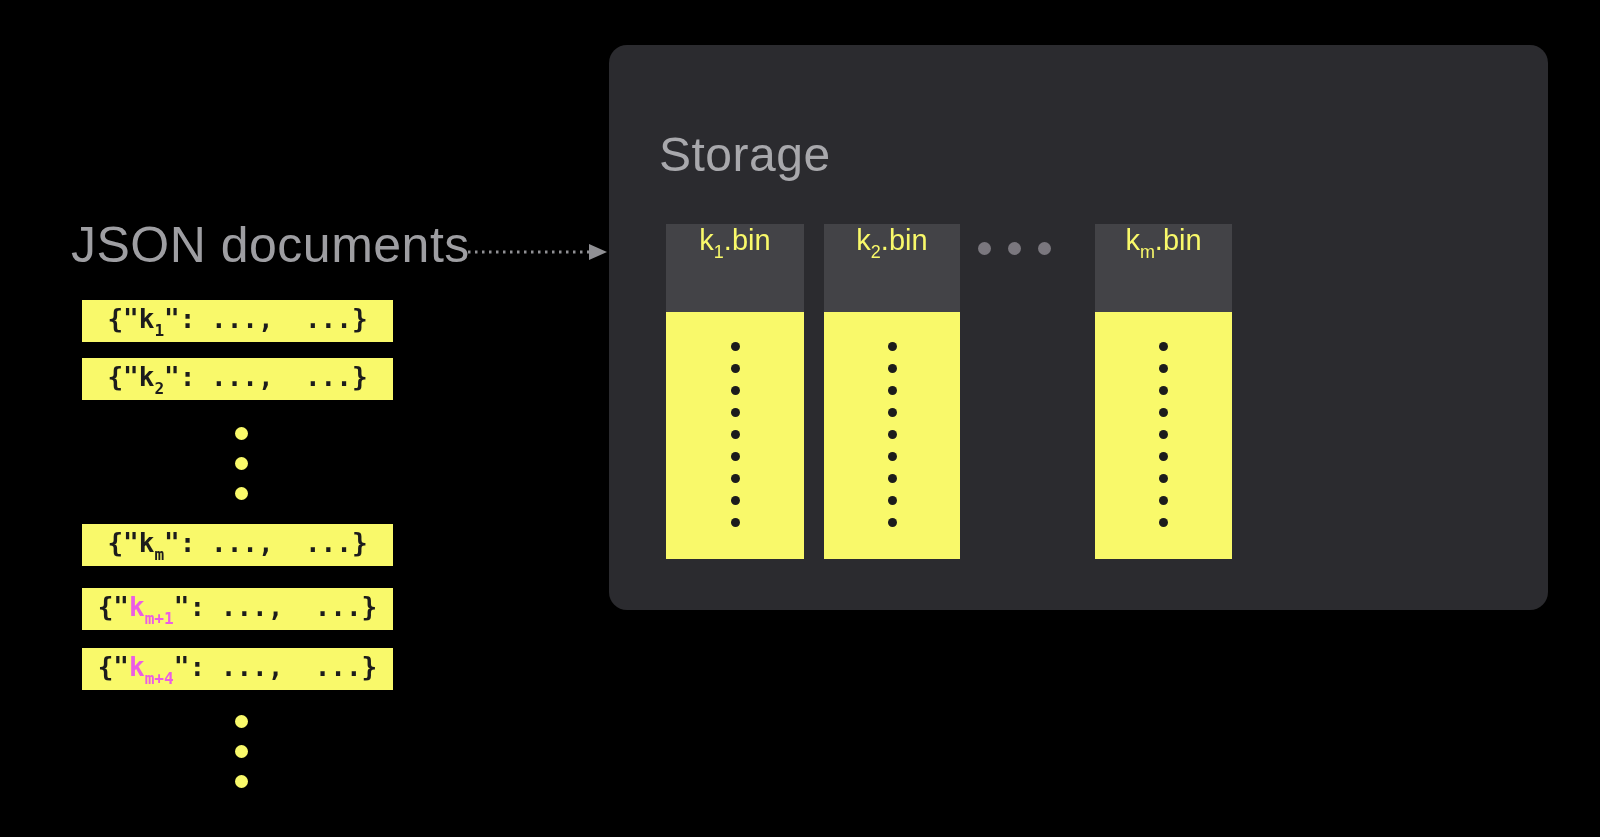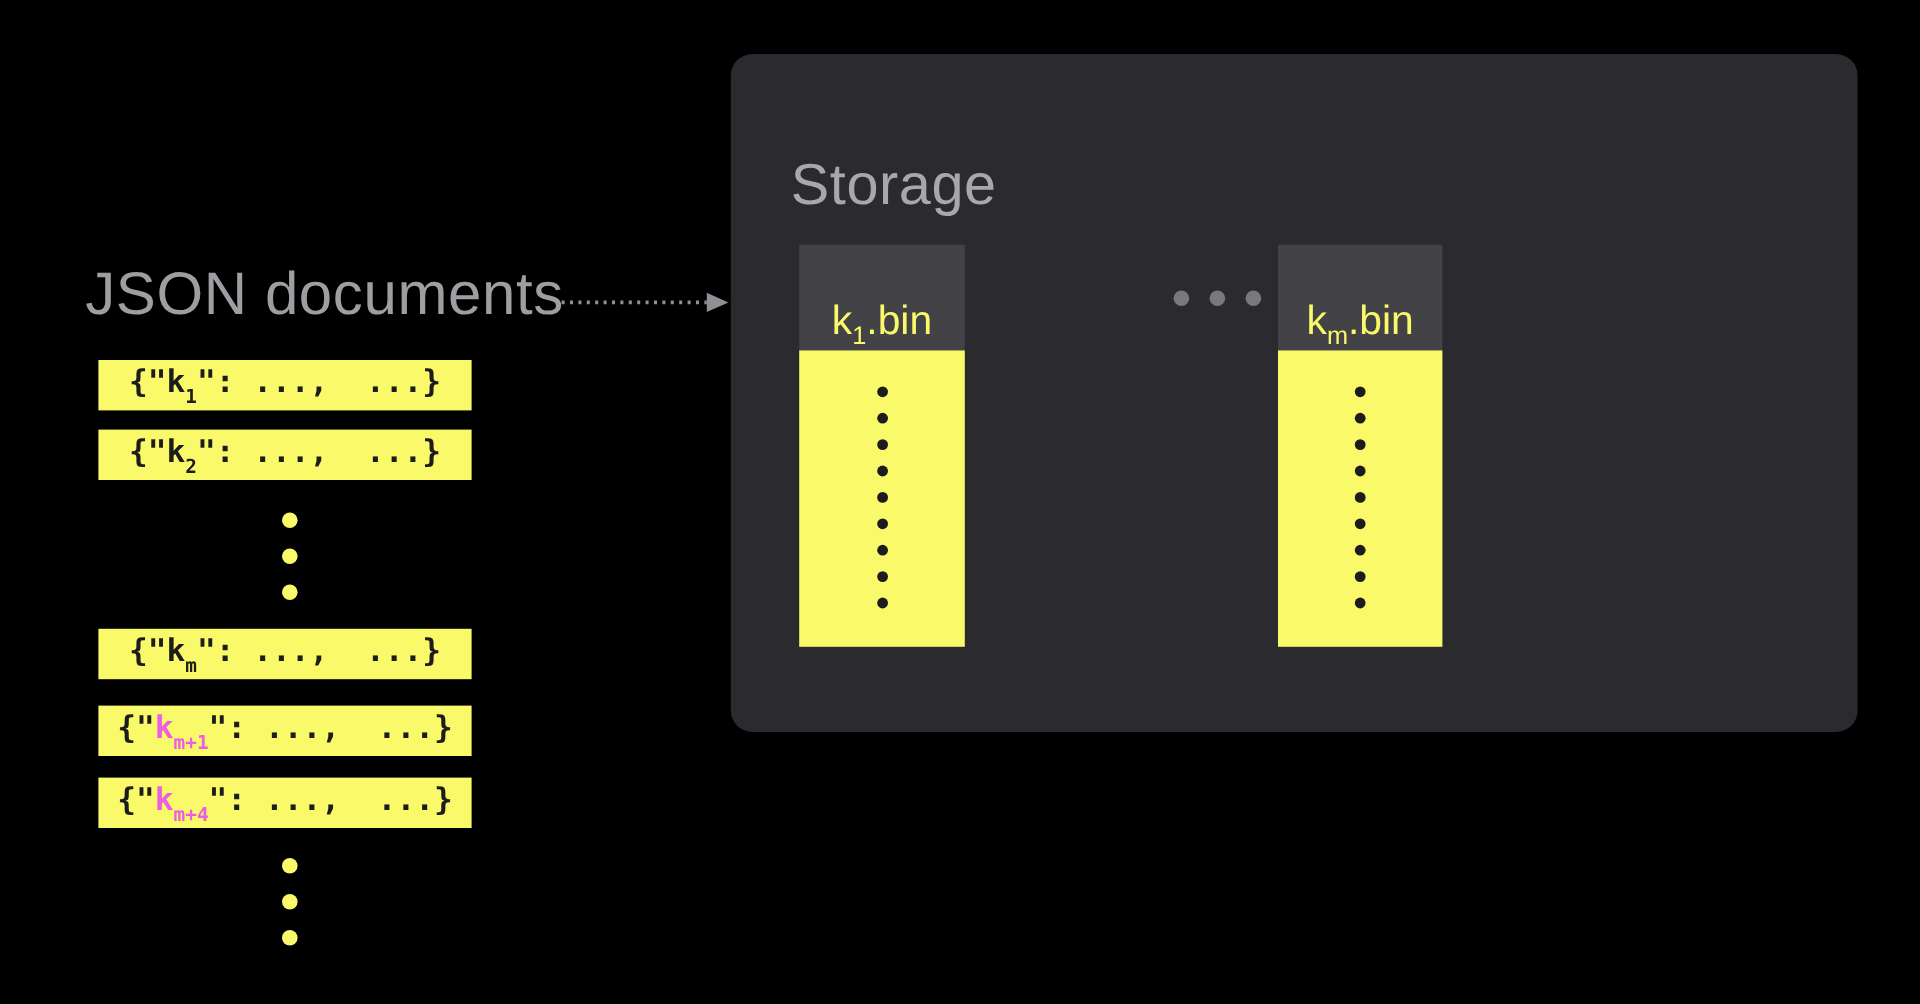--- a/index.html
+++ b/index.html
@@ -52,22 +52,22 @@
     background:var(--panel-bg);border-radius:18px;
   }
   .storage-title{
     position:absolute;left:50px;top:82px;
     font-size:48px;font-weight:300;letter-spacing:.5px;
     color:var(--storage-title-gray);
   }
   .bin{position:absolute;top:159px}
   .bin-header{
     height:88px;background:var(--bin-header-bg);
-    display:flex;align-items:flex-end;justify-content:center;
-    font-size:34px;font-weight:500;color:var(--yellow);white-space:nowrap;
+    display:flex;align-items:flex-start;justify-content:center;
+    font-size:29px;font-weight:500;color:var(--yellow);white-space:nowrap;margin-top:20px;
   }
   .bin-header sub{font-size:.62em;position:relative;bottom:-1px}
   .bin-header .magenta-label{color:var(--magenta-text)}
   .bin-body{
     height:247px;display:flex;flex-direction:column;align-items:center;
     padding-top:30px;gap:13px;color:var(--ink);
   }
   .bin-body .dot{width:9px;height:9px;border-radius:50%;background:currentColor;flex:none}
   .bin.yellow .bin-body{background:var(--yellow)}
   .bin.magenta .bin-body{background:var(--magenta)}
@@ -125,28 +125,44 @@
           <span class="dot"></span>
           <span class="dot"></span>
           <span class="dot"></span>
           <span class="dot"></span>
           <span class="dot"></span>
           <span class="dot"></span>
           <span class="dot"></span>
         </div>
     </div>
 
+    <div class="bin yellow" style="left:215px;width:136px">
+      <div class="bin-header">
+          <span><span>k</span><sub>2</sub><span>.bin</span></span>
+        </div>
+      <div class="bin-body">
+          <span class="dot"></span>
+          <span class="dot"></span>
+          <span class="dot"></span>
+          <span class="dot"></span>
+          <span class="dot"></span>
+          <span class="dot"></span>
+          <span class="dot"></span>
+          <span class="dot"></span>
+          <span class="dot"></span>
+        </div>
+    </div>
 
     <div class="hdots">
         <span class="dot"></span>
         <span class="dot"></span>
         <span class="dot"></span>
       </div>
 
-    <div class="bin yellow" style="left:456px;width:137px">
+    <div class="bin yellow" style="left:486px;width:137px">
       <div class="bin-header">
           <span><span>k</span><sub>m</sub><span>.bin</span></span>
         </div>
       <div class="bin-body">
           <span class="dot"></span>
           <span class="dot"></span>
           <span class="dot"></span>
           <span class="dot"></span>
           <span class="dot"></span>
           <span class="dot"></span>

